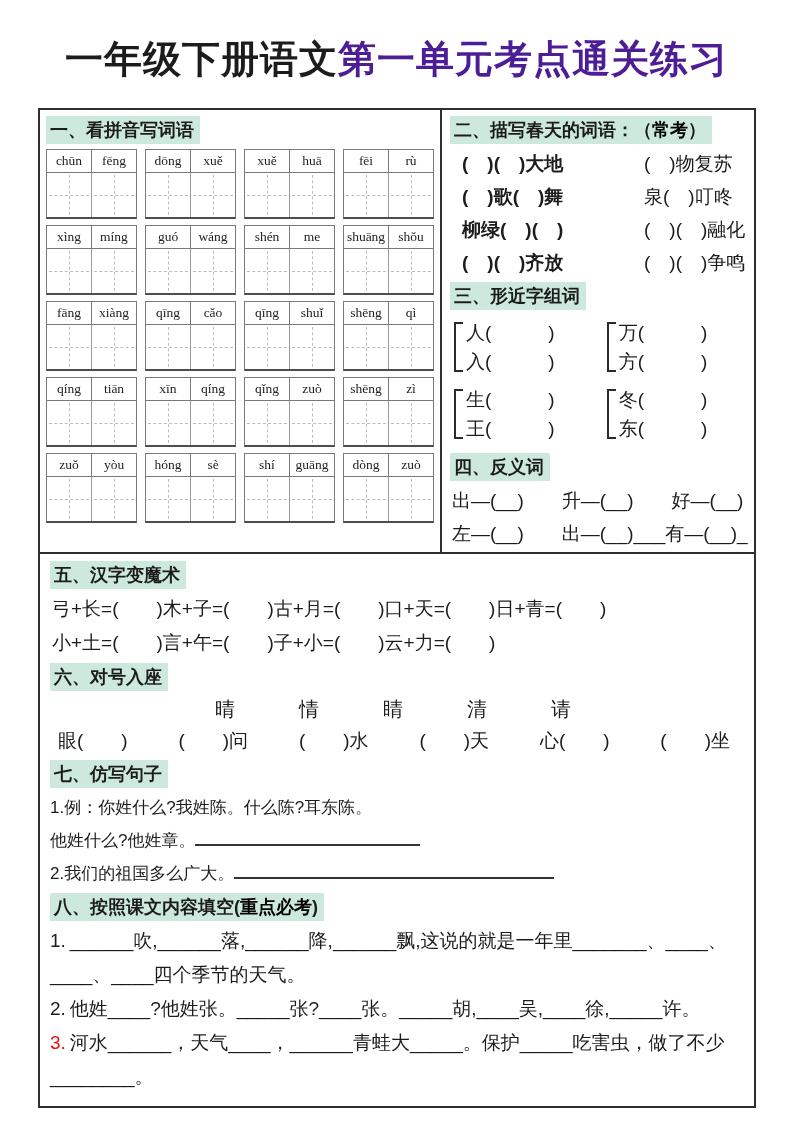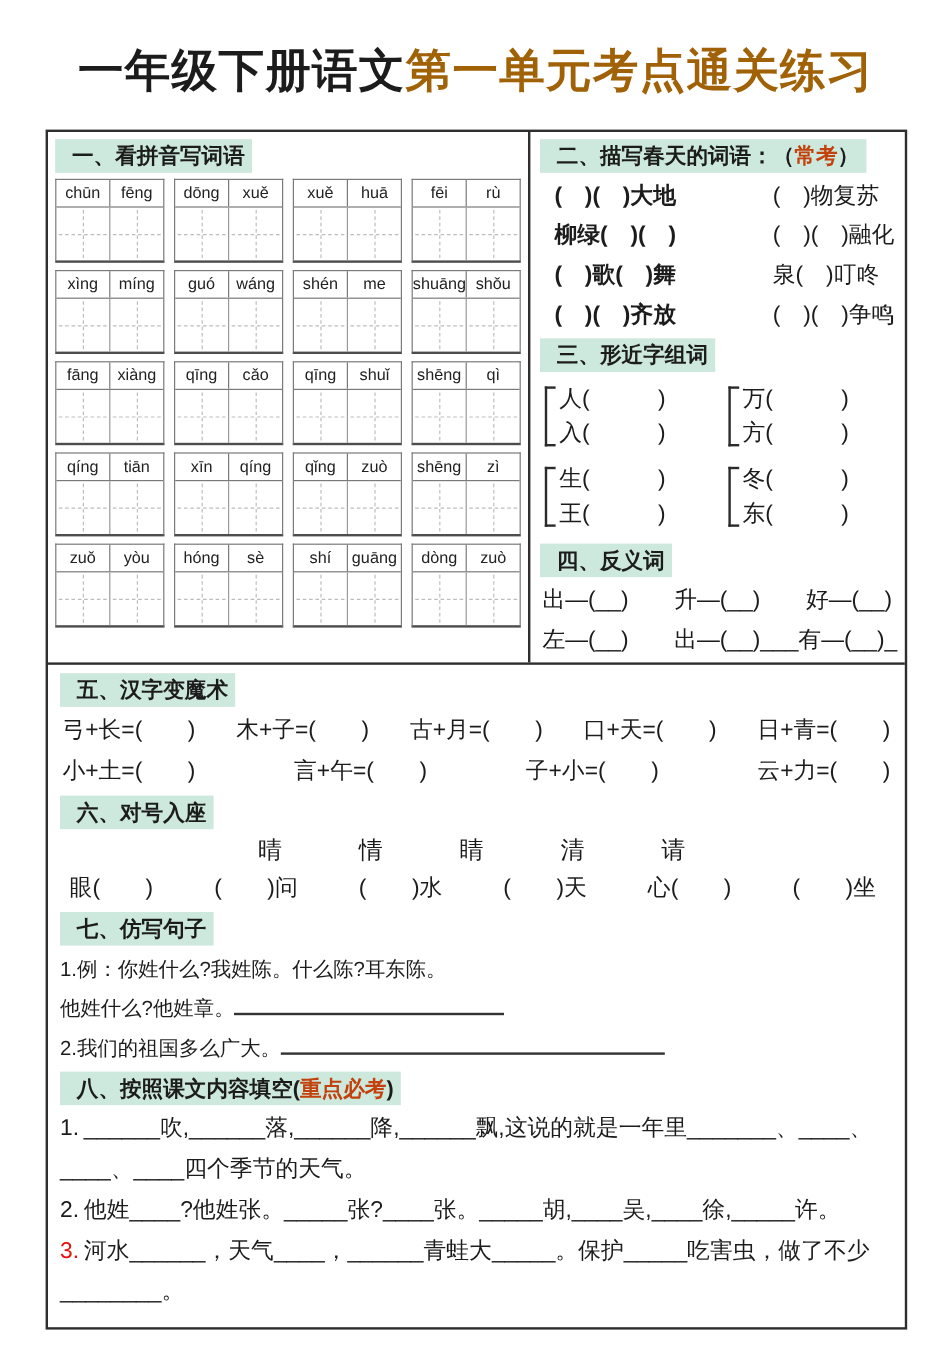--- a/index.html
+++ b/index.html
@@ -3,33 +3,33 @@
 <meta charset="utf-8">
 <style>
   html,body{margin:0;padding:0;}
   body{
     width:793px;height:1122px;position:relative;background:#ffffff;
     font-family:"Liberation Sans","DejaVu Sans",sans-serif;color:#1c1c1c;
   }
   
   .title{position:absolute;top:34px;left:0;width:100%;text-align:center;
     font-size:38px;font-weight:bold;letter-spacing:1px;white-space:nowrap;}
-  .title .red{color:#a16207;}
+  .title .red{color:#4c1d95;}
   
   .box{position:absolute;left:38px;top:108px;width:714px;border:2px solid #2e2e2e;background:#fff;}
   .top-region{display:flex;align-items:stretch;border-bottom:2px solid #2e2e2e;}
   .left-col{width:402px;border-right:2px solid #2e2e2e;box-sizing:border-box;padding:5px 5px 4px 6px;}
   .right-col{flex:1;box-sizing:border-box;padding:5px 8px 0 8px;overflow:hidden;}
   .bottom-region{padding:6px 10px 10px 10px;box-sizing:border-box;}
   
   .sec-heading{display:inline-block;background:#cde8dd;font-weight:bold;
-    font-size:18px;line-height:22px;padding:3px 6px 3px 14px;margin:1px 0 3px 0;}
-  .sec-heading .red{color:#c2410c;}
-  
-  .pgrid{display:flex;flex-direction:column;gap:6px;margin-top:2px;}
+    font-size:18px;line-height:22px;padding:3px 6px 3px 4px;margin:1px 0 3px 0;}
+  .sec-heading .red{color:#000000;}
+  
+  .pgrid{display:flex;flex-direction:column;gap:6px;margin-top:2px;font-family:Liberation Serif, serif;}
   .prow{display:flex;gap:8px;}
   .pblock{width:91px;border:1px solid #7a7a7a;border-bottom:2px solid #4d4d4d;background:#fff;box-sizing:border-box;}
   .phead{display:flex;height:22px;border-bottom:1px solid #7a7a7a;}
   .pcell{flex:1;text-align:center;font-size:13.5px;line-height:22px;color:#222;
     border-right:1px solid #7a7a7a;overflow:hidden;white-space:nowrap;}
   .pcell:last-child{border-right:none;}
   .wrow{display:flex;height:44px;}
   .wcell{flex:1;position:relative;border-right:1px solid #9a9a9a;}
   .wcell:last-child{border-right:none;}
   .wcell::before{content:"";position:absolute;left:50%;top:2px;bottom:2px;border-left:1px dashed #bdbdbd;}
@@ -37,21 +37,21 @@
   
   .s2line{display:flex;font-size:19px;line-height:33px;white-space:nowrap;}
   .s2left{width:168px;padding-left:12px;font-weight:bold;}
   .s2right{flex:1;padding-left:14px;}
   .s3row{display:flex;gap:52px;margin:5px 0 9px 4px;}
   .fgroup{display:flex;align-items:stretch;}
   .fbracket{width:7px;border-left:2px solid #2b2b2b;border-top:2px solid #2b2b2b;border-bottom:2px solid #2b2b2b;margin:4px 3px 4px 0;}
   .flines{font-size:19px;line-height:29px;white-space:nowrap;}
   .s4line{font-size:19px;line-height:33px;padding-left:2px;white-space:nowrap;}
   
-  .s5line{display:flex;justify-content:space-between;font-size:19px;line-height:34px;padding:0 2px;white-space:nowrap;}
+  .s5line{display:flex;font-size:19px;line-height:34px;padding:0 2px;white-space:nowrap;}
   .s6chars{display:flex;gap:64px;padding-left:165px;font-size:20px;line-height:30px;font-weight:500;}
   .s6answers{display:flex;justify-content:space-between;font-size:19px;line-height:33px;padding:0 14px 0 8px;white-space:nowrap;}
   .s7line{font-size:17px;line-height:33px;}
   .uline{display:inline-block;border-bottom:2px solid #333;height:0.85em;vertical-align:baseline;}
   .w225{width:225px;}
   .w320{width:320px;}
   .s8item{font-size:19px;line-height:34px;}
   .s8num{margin-right:4px;}
   .red{color:#e8100c;}
   .section{margin-bottom:2px;}
@@ -293,26 +293,26 @@
 
       <div class="section">
         <div class="sec-heading">
           <span>二、描写春天的词语：</span><span>（</span><span class="red">常考</span><span>）</span>
         </div>
         <div class="s2line">
           <span class="s2left">(　)(　)大地</span>
             <span class="s2right">(　)物复苏</span>
         </div>
         <div class="s2line">
+          <span class="s2left">(　)歌(　)舞</span>
+            <span class="s2right">泉(　)叮咚</span>
+        </div>
+        <div class="s2line">
           <span class="s2left">柳绿(　)(　)</span>
             <span class="s2right">(　)(　)融化</span>
-        </div>
-        <div class="s2line">
-          <span class="s2left">(　)歌(　)舞</span>
-            <span class="s2right">泉(　)叮咚</span>
         </div>
         <div class="s2line">
           <span class="s2left">(　)(　)齐放</span>
             <span class="s2right">(　)(　)争鸣</span>
         </div>
       </div>
 
       <div class="section">
         <div class="sec-heading">三、形近字组词</div>
         <div class="s3row">

